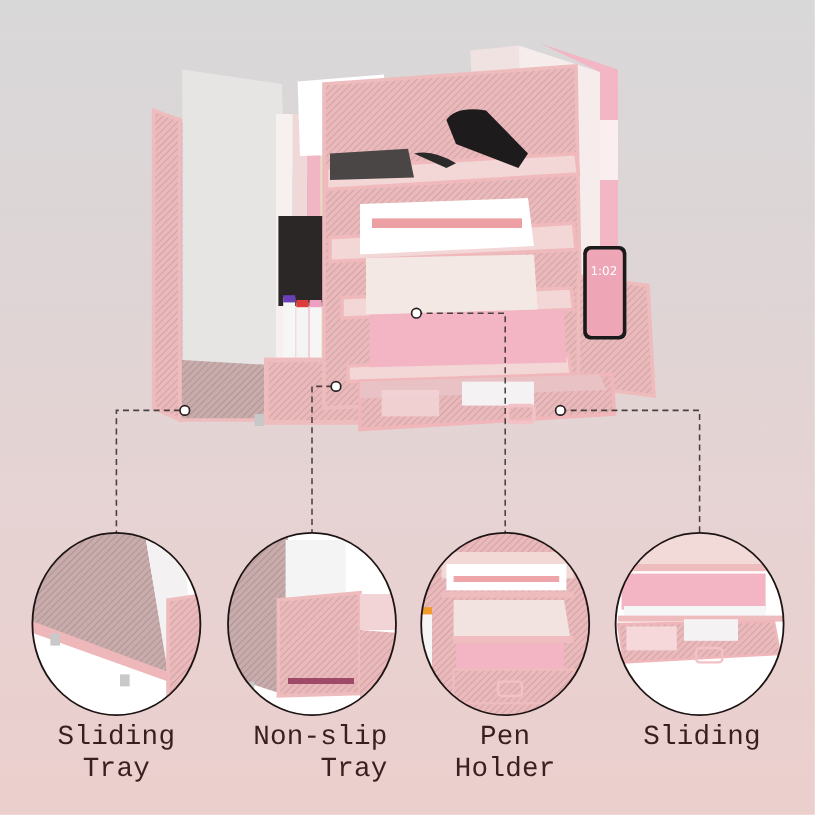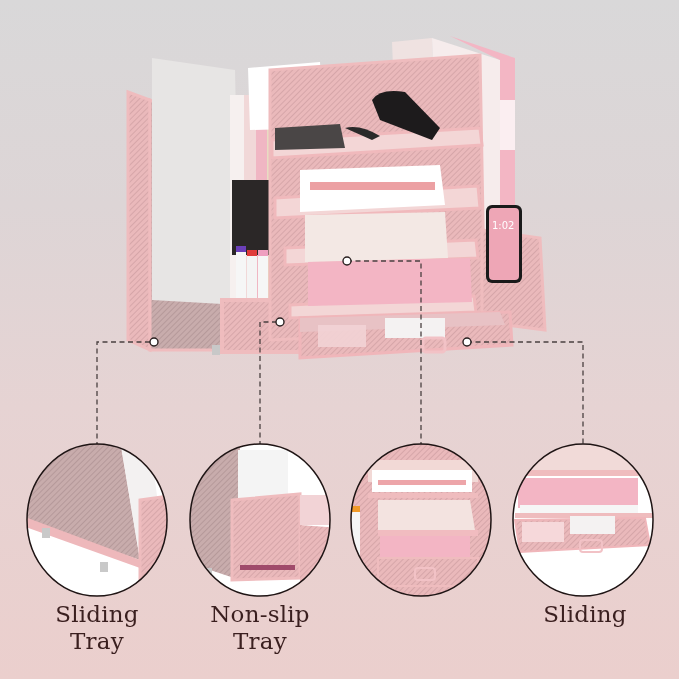--- a/index.html
+++ b/index.html
@@ -1,21 +1,21 @@
 <!DOCTYPE html>
 <html><head>
 <meta charset="utf-8">
 <style>
   html,body{margin:0;padding:0;}
   body{width:679px;height:679px;overflow:hidden;position:relative;
     background:linear-gradient(180deg,#d9d8d9 0%,#ddd5d6 30%,#e6d3d3 60%,#ebcfcd 100%);
     font-family:"DejaVu Serif","Liberation Serif",serif;}
   .stage{position:absolute;left:0;top:0;width:679px;height:576px;}
   svg.art{position:absolute;left:0;top:0;}
-  .label{position:absolute;width:150px;text-align:center;color:#3a1f1f;font-size:23px;line-height:27px;letter-spacing:0.2px;}
+  .label{position:absolute;width:150px;text-align:center;color:#3a1f1f;font-size:23px;line-height:27px;letter-spacing:0.2px;font-family:Liberation Mono, monospace;}
   .label span{display:block;}
 </style>
 </head>
 <body>
 
 <div class="stage">
 <svg class="art" width="679" height="679" viewBox="0 0 679 679">
   <defs>
     <pattern id="mesh" width="4" height="4" patternUnits="userSpaceOnUse" patternTransform="rotate(45)">
       <rect width="4" height="4" fill="#eab9bb"></rect>
@@ -170,20 +170,24 @@
     <rect x="570" y="516" width="45" height="18" fill="#f4f2f2"></rect>
     <rect x="580" y="540" width="22" height="12" rx="3" fill="none" stroke="#f2c2c6" stroke-width="2"></rect>
   </g>
   <ellipse cx="583" cy="520" rx="70" ry="76" fill="none" stroke="#1e1414" stroke-width="1.5"></ellipse>
 </svg>
 
 <div class="label" style="left:22px;top:601px;">
   <span>Sliding</span>
   <span>Tray</span>
 </div>
-<div class="label" style="left:185px;top:601px;">
+<div class="label" style="left:173px;top:601px;text-align:right;">
   <span>Non-slip</span>
   <span>Tray</span>
+</div>
+<div class="label" style="left:346px;top:601px;">
+  <span>Pen</span>
+  <span>Holder</span>
 </div>
 <div class="label" style="left:510px;top:601px;">
   <span>Sliding</span>
 </div>
 </div>
 
 </body></html>

